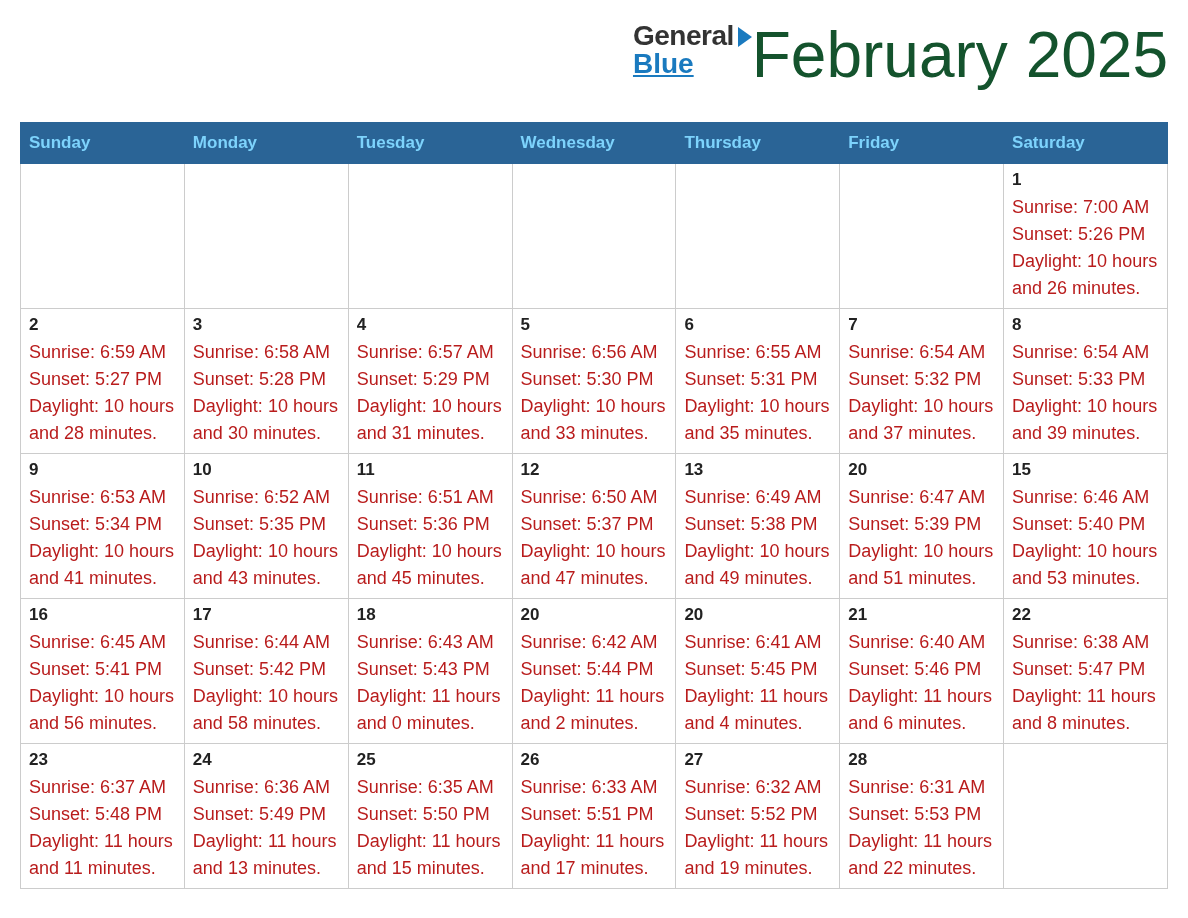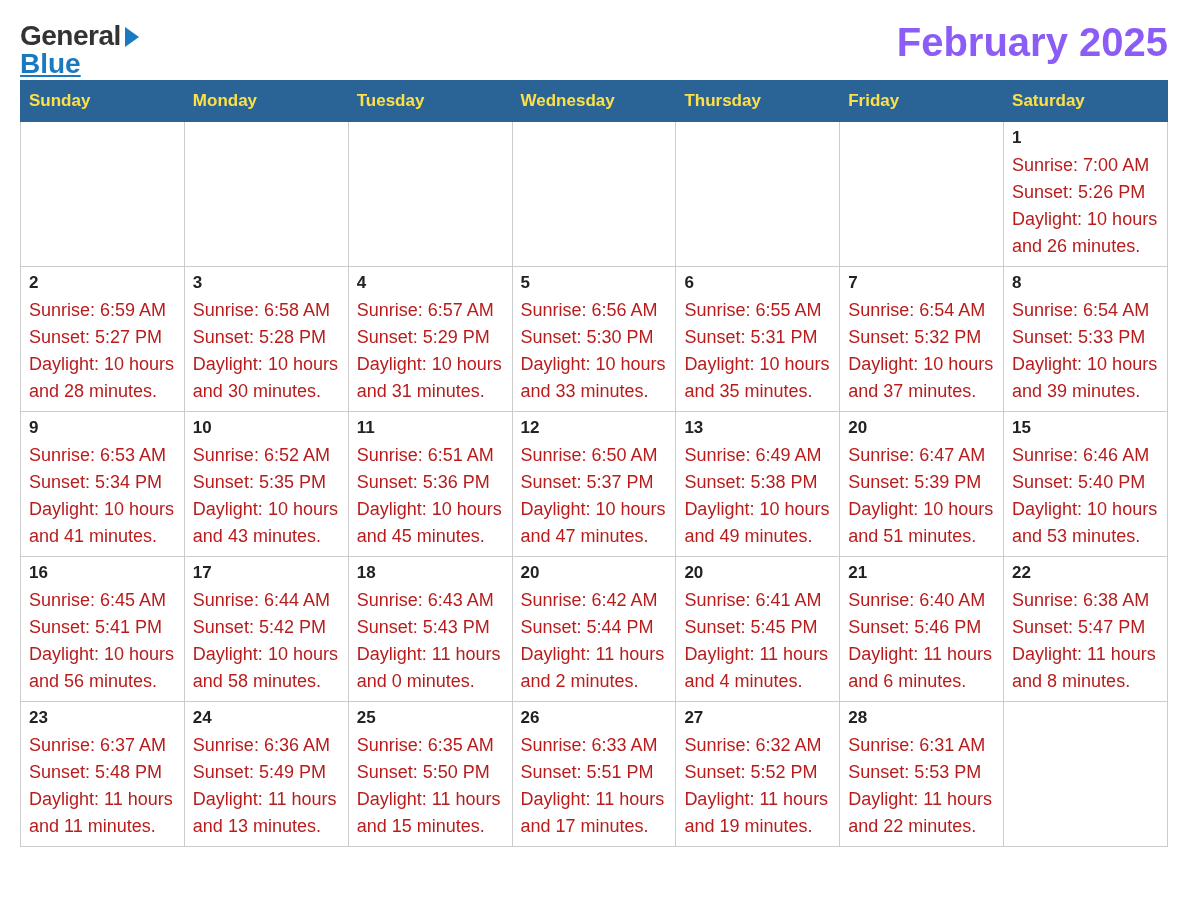--- a/index.html
+++ b/index.html
@@ -5,23 +5,23 @@
     * { box-sizing: border-box; margin: 0; padding: 0; }
     body {
       font-family: Arial, sans-serif;
       background: #fff;
       padding: 20px;
       width: 1188px;
       min-height: 918px;
     }
     .header {
       display: flex;
-      justify-content: space-between;
+      justify-content: flex-end;
       align-items: flex-start;
-      margin-bottom: 0;
+      margin-bottom: 32px;
     }
     .logo {
       display: flex;
       flex-direction: column;
       align-items: flex-start;
     }
     .logo-general {
       font-size: 28px;
       font-weight: bold;
       color: #333;
@@ -43,37 +43,37 @@
       font-size: 28px;
       font-weight: bold;
       color: #1a7abf;
       margin-top: -4px;
       text-decoration: underline;
     }
     .title-block {
       text-align: right;
     }
     .month-title {
-      font-size: 40px;
-      font-weight: bold;
-      color: #8b5cf6;
+      font-size: 64px;
+      font-weight: normal;
+      color: #14532d;
       line-height: 1.1;
     }
     .location {
       font-size: 22px;
       color: #333;
       margin-top: 4px;
     }
     .calendar {
       width: 100%;
       border-collapse: collapse;
     }
     .calendar thead th {
       background: #2a6496;
-      color: #fde047;
+      color: #7dd3fc;
       font-size: 17px;
       font-weight: bold;
       padding: 10px 8px;
       text-align: left;
       border: 1px solid #2a6496;
     }
     .calendar tbody td {
       vertical-align: top;
       border: 1px solid #ccc;
       padding: 6px 8px;

